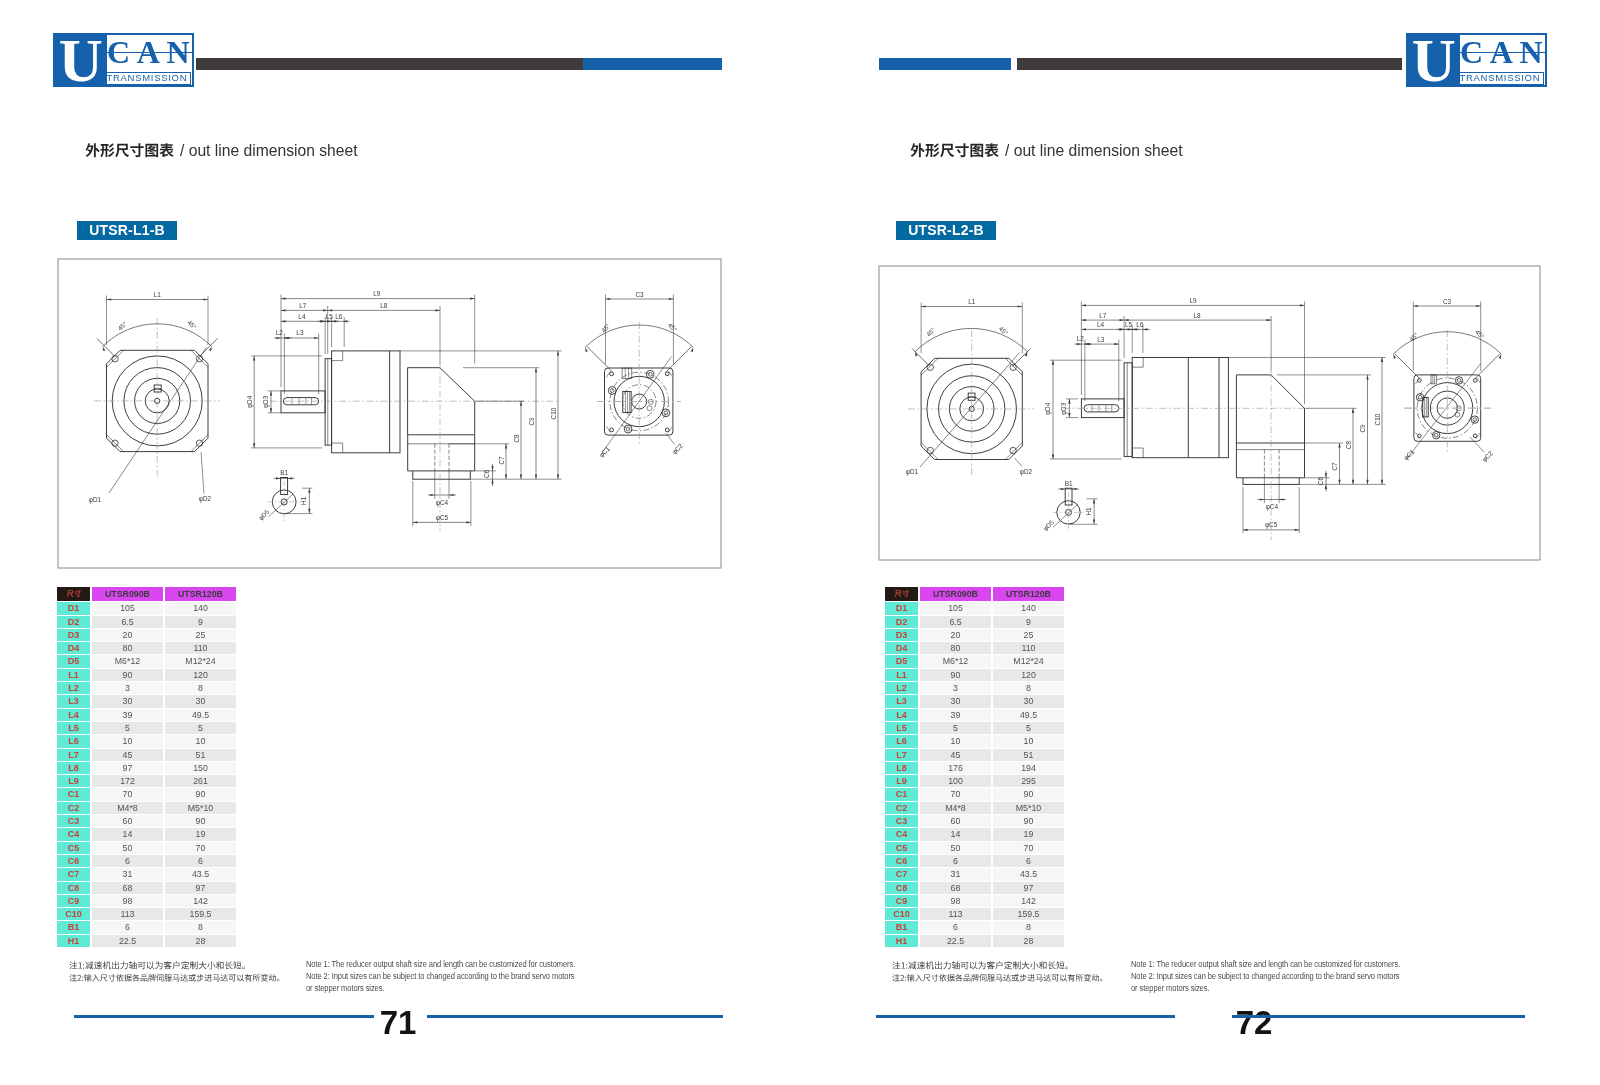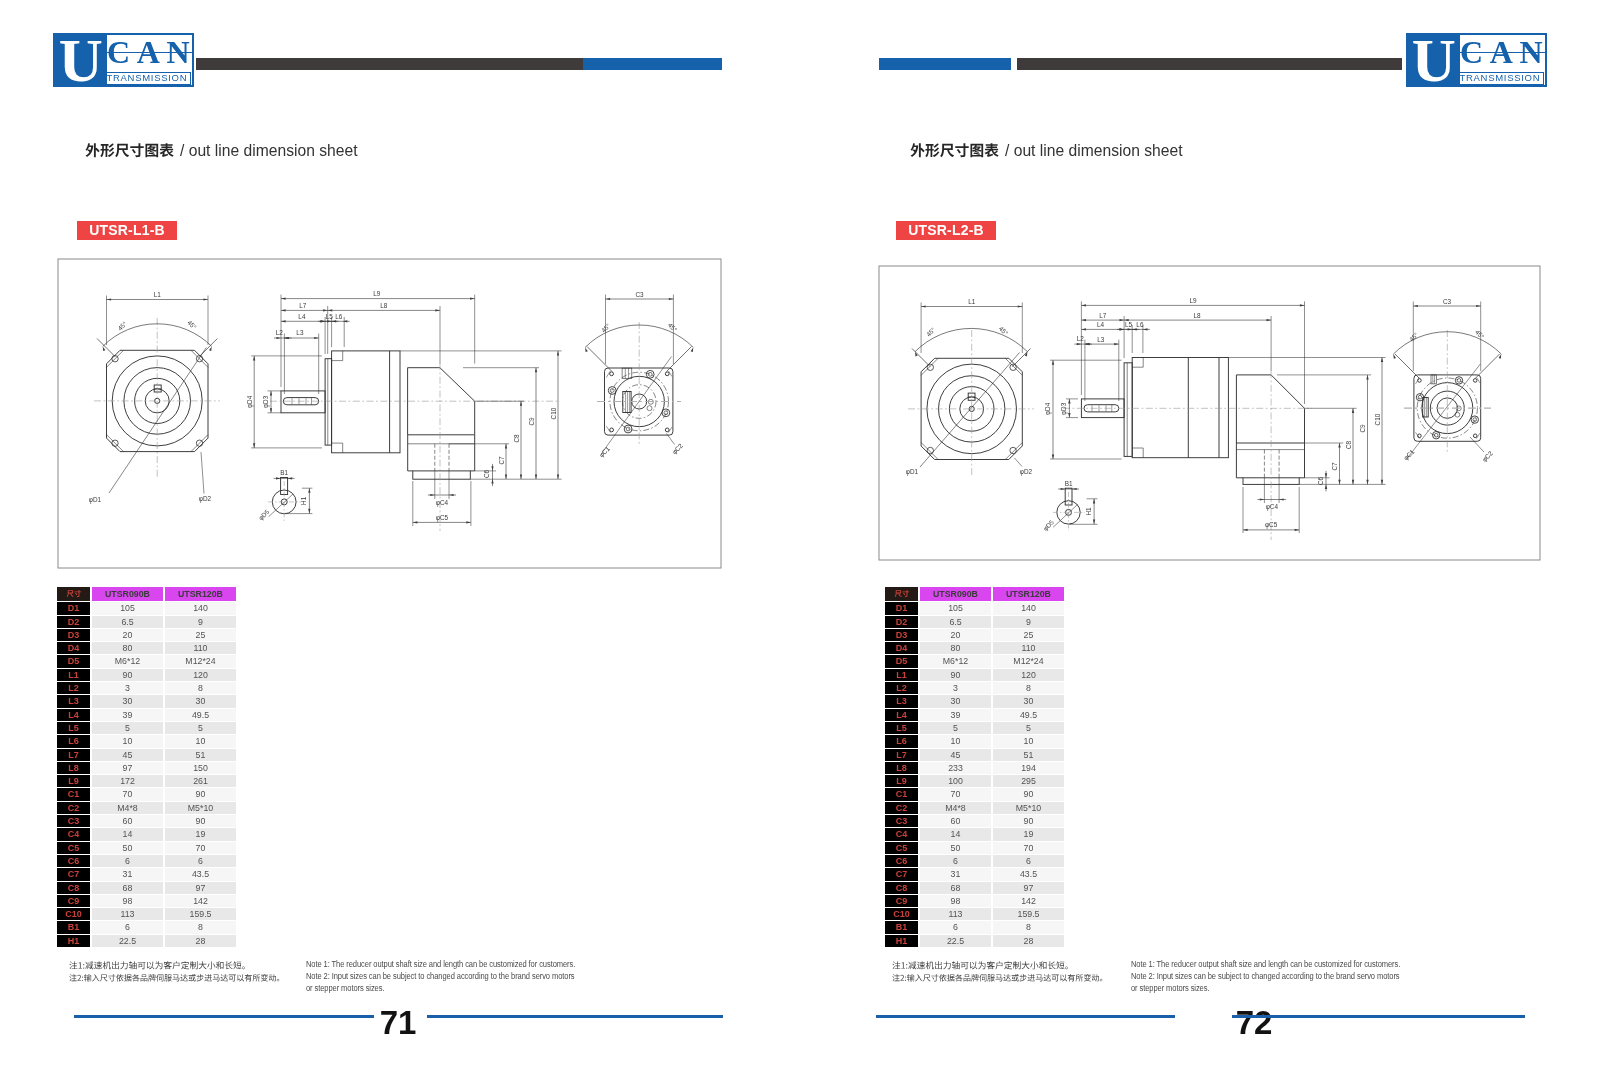--- a/index.html
+++ b/index.html
@@ -7,29 +7,29 @@
 .abs{position:absolute}
 .bar{position:absolute;top:58px;height:12px}
 .dark{background:#3f3b3a}
 .blue{background:#1561ac}
 .logo{position:absolute;width:141px;height:54px;border:2px solid #1561ac;background:#fff}
 .lgleft{position:absolute;left:0;top:0;width:51.5px;height:50px;background:#1561ac}
 .lgu{position:absolute;left:0;top:-5px;width:51.5px;height:57px;font-family:"Liberation Serif",serif;font-weight:bold;font-size:61px;line-height:61px;text-align:center;color:#fff}
 .lgcan{position:absolute;left:51.5px;top:0;width:85.5px;height:18px;border-bottom:1.5px solid #1561ac;font-family:"Liberation Serif",serif;font-weight:bold;font-size:32px;color:#1561ac;text-align:center;letter-spacing:2px;line-height:35px}
 .lgtr{position:absolute;left:50.5px;top:37px;width:85.5px;height:13px;border:1.3px solid #1561ac;color:#1561ac;font-size:9.5px;letter-spacing:0.7px;line-height:10px}
 .titlesvg{position:absolute}
-.plabel{position:absolute;width:100px;height:19px;background:#ef4444;color:#fff;font-weight:bold;font-size:14px;text-align:center;line-height:19px;letter-spacing:0.2px}
+.plabel{position:absolute;width:100px;height:19px;background:#0369a1;color:#fff;font-weight:bold;font-size:14px;text-align:center;line-height:19px;letter-spacing:0.2px}
 table.dim{position:absolute;border-collapse:separate;border-spacing:0;table-layout:fixed;width:181px}
 table.dim th,table.dim td{height:12.45px;padding:0;font-size:8.8px;text-align:center;vertical-align:middle;line-height:12.3px;border-right:2px solid #fff;border-bottom:1px solid #fff;overflow:hidden}
 table.dim .lab{width:35px;background:#241a15;color:#c9423a;font-weight:bold;font-size:9px}
 table.dim .mh{background:#d946ef;color:#3b3b3b;font-weight:bold;font-size:8.8px}
 table.dim td{color:#535353}
 table.dim tr.odd td{background:#f7f6f6}
 table.dim tr.even td{background:#e9e8e8}
-table.dim tr.odd td.lab,table.dim tr.even td.lab{background:#000000}
+table.dim tr.odd td.lab,table.dim tr.even td.lab{background:#5eead4}
 .engnotes{position:absolute;font-size:9.2px;color:#4a4a4a;line-height:12.15px;letter-spacing:-0.1px;transform:scaleX(0.82);transform-origin:0 0}
 .frule{position:absolute;top:1015px;height:3.2px;background:#1a5fa9}
 .fnum{position:absolute;top:1004px;width:80px;font-size:33px;font-weight:bold;color:#121212;text-align:center}
 </style></head>
 <body>
 <div class="page">
 <svg width="0" height="0" style="position:absolute">
       <defs>
 <g id="g-title">
           <path d="M218 704H460V590H218ZM589 849H715V-90H589ZM162 365 234 447Q261 428 294 404Q327 379 357 355Q388 331 406 312L330 219Q313 239 283 265Q254 291 222 317Q190 344 162 365ZM200 851 321 829Q301 733 272 641Q242 550 205 471Q167 393 123 335Q113 345 94 360Q75 374 56 388Q37 402 22 411Q66 462 100 531Q135 601 160 683Q185 765 200 851ZM416 704H440L463 708L549 683Q525 481 468 331Q411 181 325 80Q239 -21 125 -79Q115 -64 97 -44Q79 -25 60 -6Q40 12 25 22Q136 73 217 159Q297 245 348 372Q398 500 416 675ZM665 479 760 548Q794 514 836 473Q878 431 916 391Q955 350 979 319L877 238Q855 270 819 312Q782 355 741 398Q700 442 665 479Z M1050 791H1576V680H1050ZM1032 464H1589V353H1032ZM1375 761H1492V-89H1375ZM1148 761H1260V425Q1260 332 1250 238Q1241 145 1208 60Q1176 -26 1108 -97Q1099 -85 1084 -69Q1068 -53 1051 -38Q1034 -24 1020 -15Q1078 46 1105 118Q1131 190 1140 269Q1148 347 1148 425ZM1822 835 1936 789Q1898 740 1851 694Q1804 649 1753 610Q1701 572 1649 542Q1634 562 1611 586Q1587 610 1564 627Q1611 650 1659 683Q1708 717 1751 756Q1795 795 1822 835ZM1843 560 1953 514Q1915 463 1866 415Q1818 367 1766 326Q1714 285 1662 253Q1647 272 1624 296Q1600 320 1578 337Q1625 363 1675 398Q1725 434 1769 475Q1814 517 1843 560ZM1860 293 1974 249Q1932 176 1875 114Q1818 52 1751 1Q1684 -49 1610 -87Q1596 -64 1573 -37Q1549 -9 1526 10Q1593 39 1657 82Q1720 125 1773 178Q1826 232 1860 293Z M2611 428Q2649 282 2735 178Q2821 74 2970 29Q2956 17 2940 -3Q2925 -23 2911 -44Q2897 -65 2887 -82Q2778 -43 2702 25Q2626 93 2576 188Q2526 283 2494 404ZM2234 816H2878V389H2234V507H2752V699H2234ZM2161 816H2289V517Q2289 450 2283 370Q2277 289 2260 205Q2243 121 2210 44Q2177 -33 2123 -94Q2113 -81 2094 -64Q2076 -47 2056 -32Q2036 -17 2021 -9Q2070 46 2098 113Q2127 179 2140 249Q2153 319 2157 388Q2161 457 2161 517Z M3045 649H3956V529H3045ZM3600 849H3728V68Q3728 8 3713 -22Q3698 -53 3661 -68Q3623 -83 3564 -88Q3504 -93 3424 -92Q3421 -73 3411 -49Q3402 -25 3392 -1Q3381 24 3370 41Q3412 39 3452 38Q3492 38 3523 38Q3553 38 3566 38Q3584 38 3592 45Q3600 52 3600 69ZM3142 397 3245 459Q3279 424 3314 381Q3349 339 3379 297Q3408 255 3424 219L3313 150Q3299 185 3271 228Q3243 271 3210 316Q3176 360 3142 397Z M4072 811H4930V-90H4809V704H4187V-90H4072ZM4143 51H4874V-54H4143ZM4358 267 4406 335Q4448 327 4495 315Q4541 302 4583 288Q4626 274 4656 260L4607 186Q4578 200 4535 216Q4492 231 4446 245Q4400 259 4358 267ZM4406 707 4504 673Q4475 629 4436 587Q4397 544 4354 507Q4311 470 4270 442Q4262 453 4247 466Q4233 479 4218 492Q4203 506 4191 514Q4253 549 4311 600Q4370 652 4406 707ZM4671 627H4690L4707 632L4774 592Q4735 531 4675 480Q4614 428 4541 388Q4468 347 4388 317Q4309 287 4230 268Q4225 282 4216 300Q4206 319 4196 336Q4185 354 4175 365Q4250 379 4326 403Q4401 427 4469 459Q4536 491 4589 530Q4641 569 4671 613ZM4387 558Q4431 513 4500 476Q4569 439 4652 412Q4736 385 4822 370Q4806 354 4786 328Q4767 301 4756 281Q4668 300 4583 334Q4498 368 4425 415Q4352 462 4300 518ZM4410 627H4705V539H4349ZM4266 139 4320 217Q4371 212 4427 203Q4482 193 4537 182Q4592 170 4641 157Q4690 144 4729 132L4676 47Q4627 65 4557 83Q4488 102 4412 116Q4336 131 4266 139Z M5099 777H5908V676H5099ZM5149 623H5869V528H5149ZM5056 472H5942V370H5056ZM5437 850H5558V391H5437ZM5420 446 5525 398Q5486 352 5438 309Q5389 266 5333 229Q5277 191 5218 161Q5159 130 5099 108Q5091 122 5077 140Q5064 158 5049 176Q5034 193 5021 205Q5078 223 5135 248Q5193 274 5247 306Q5300 337 5345 373Q5389 409 5420 446ZM5589 410Q5619 321 5672 247Q5724 173 5801 120Q5877 67 5977 39Q5964 27 5949 8Q5934 -10 5921 -30Q5908 -49 5898 -66Q5791 -29 5711 34Q5631 97 5575 185Q5519 273 5481 384ZM5830 351 5930 277Q5875 237 5814 198Q5753 160 5702 134L5625 198Q5658 218 5696 244Q5733 270 5769 298Q5804 326 5830 351ZM5235 -89 5223 14 5272 53 5577 137Q5579 112 5586 80Q5592 49 5597 30Q5490 -2 5424 -22Q5357 -43 5320 -55Q5283 -67 5264 -74Q5246 -82 5235 -89ZM5235 -89Q5232 -74 5224 -54Q5215 -34 5205 -14Q5195 5 5185 17Q5202 27 5219 46Q5236 65 5236 97V275H5361V15Q5361 15 5348 8Q5336 1 5317 -11Q5298 -23 5279 -36Q5261 -50 5248 -64Q5235 -77 5235 -89Z"></path>
@@ -880,21 +880,21 @@
           <td>10</td>
           <td>10</td>
         </tr>
         <tr class="even">
           <td class="lab">L7</td>
           <td>45</td>
           <td>51</td>
         </tr>
         <tr class="odd">
           <td class="lab">L8</td>
-          <td>233</td>
+          <td>176</td>
           <td>194</td>
         </tr>
         <tr class="even">
           <td class="lab">L9</td>
           <td>100</td>
           <td>295</td>
         </tr>
         <tr class="odd">
           <td class="lab">C1</td>
           <td>70</td>

